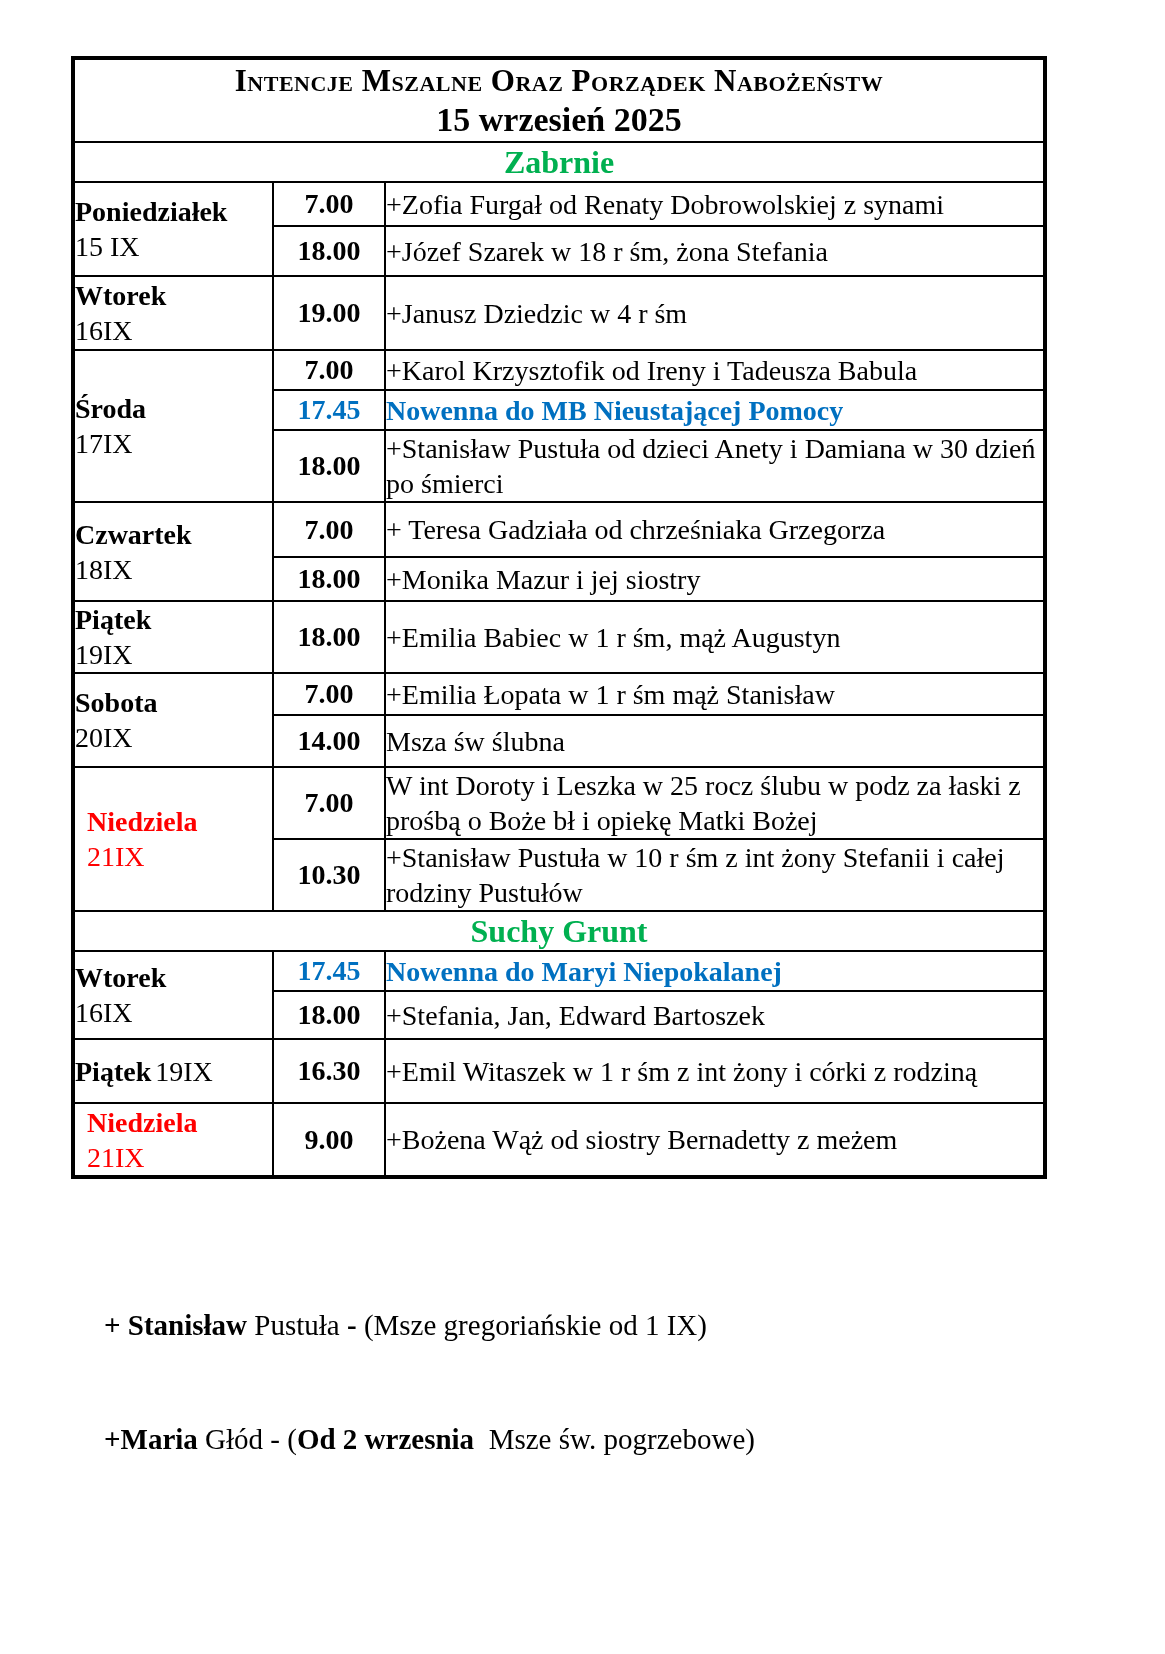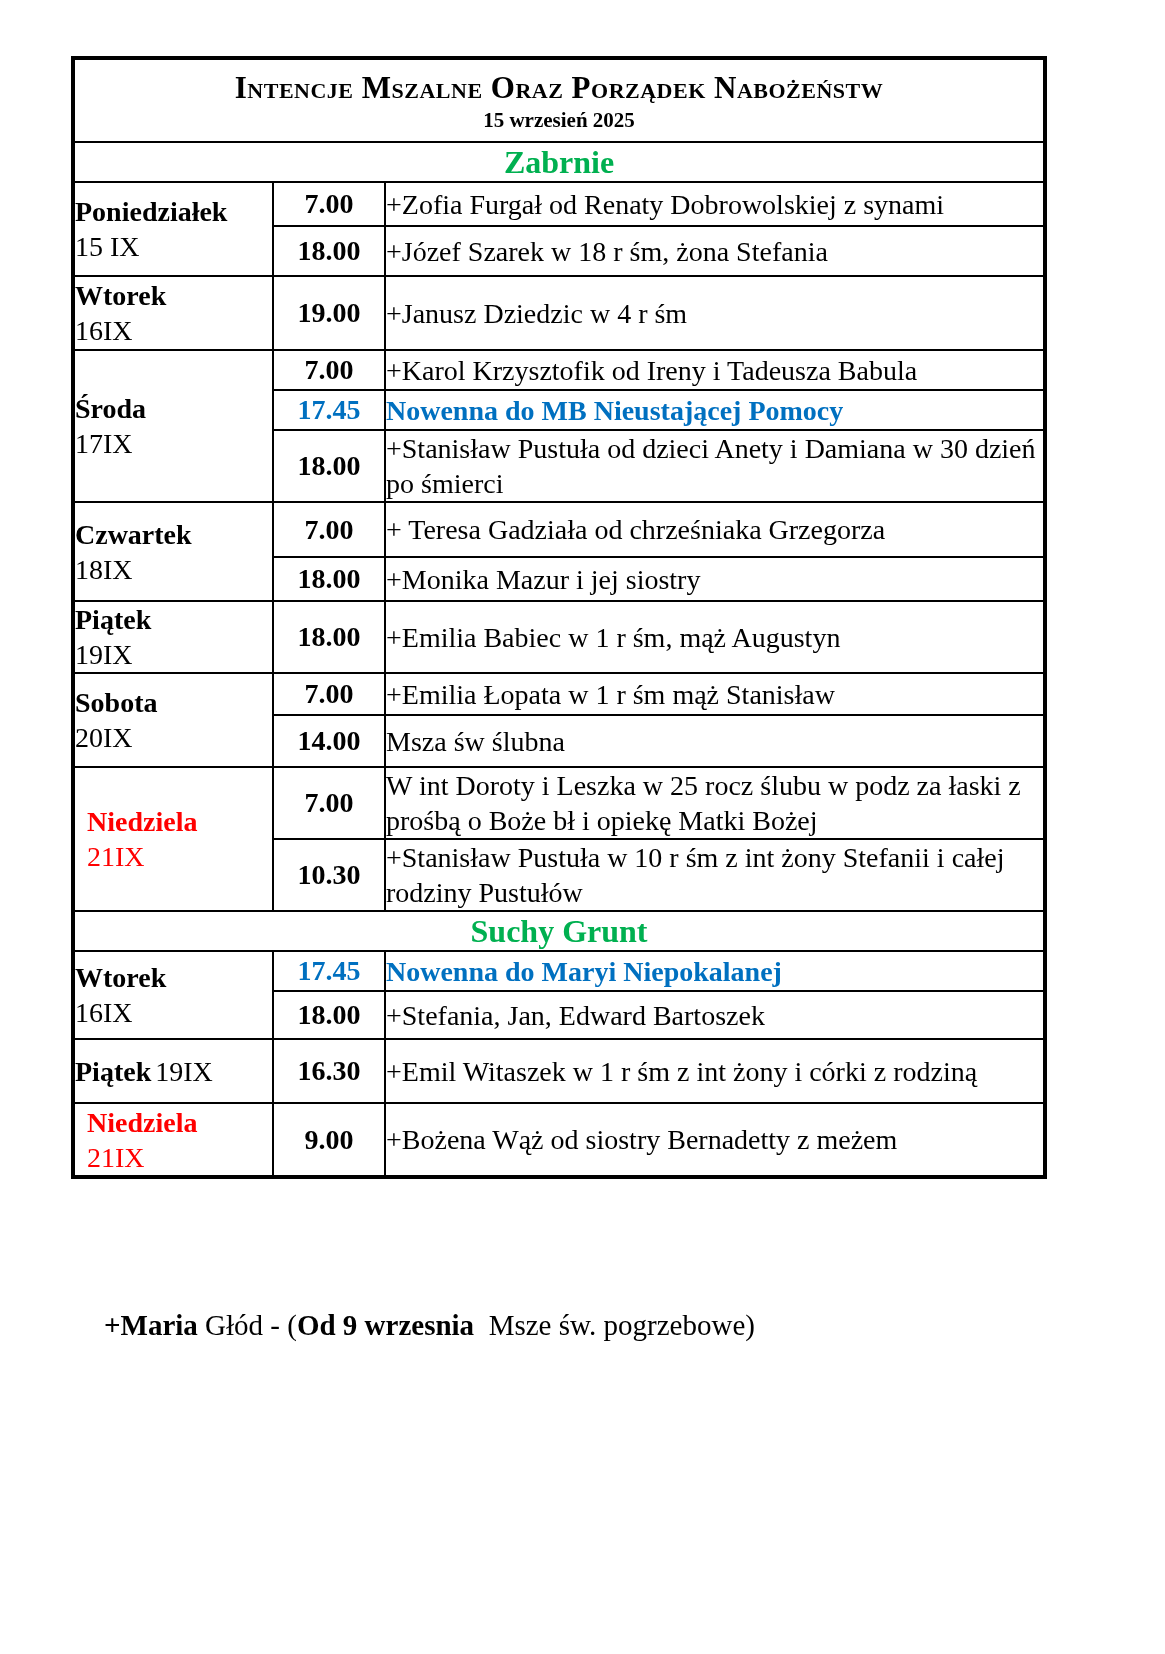--- a/index.html
+++ b/index.html
@@ -11,21 +11,21 @@
     position:absolute;left:71px;top:56px;width:972px;
     border-collapse:collapse;table-layout:fixed;
     border:4px solid #000;
   }
   table.sched td{
     border:2px solid #000;vertical-align:middle;padding:0;
   }
   td.hb{border-top:5px solid #000;}
   td.titlecell{text-align:center;padding:6px 0 8px 0;}
   .doc-title{font-weight:bold;font-size:31px;font-variant:small-caps;letter-spacing:.5px;line-height:1.25;}
-  .doc-date{font-weight:bold;font-size:21px;line-height:1.15;}
+  .doc-date{font-weight:bold;font-size:34px;line-height:1.15;}
   td.section{text-align:center;font-weight:bold;font-size:32px;padding:1px 0 3px 0;}
   td.day{padding:4px 6px 4px 18px;}
   .dayname{font-weight:bold;font-size:28px;line-height:1.25;}
   .daydate{font-size:28px;line-height:1.25;}
   td.time{text-align:center;font-weight:bold;font-size:28px;}
   td.intent{font-size:28px;line-height:1.25;padding:3px 12px 3px 16px;}
   tr.blue td.time, tr.blue td.intent{color:#0070C0;font-weight:bold;}
   td.red .dayname, td.red .daydate{color:#FF0000;padding-left:12px;}
   .footer{position:absolute;left:75px;top:1268px;font-size:29px;line-height:38px;}
   .fline{white-space:pre-wrap;}
@@ -174,15 +174,18 @@
       <div class="daydate">21IX</div>
     </td>
     <td class="time hb">9.00</td>
     <td class="intent hb">+Bożena Wąż od siostry Bernadetty z meżem</td>
   </tr>
 </tbody>
   </table>
 
 <div class="footer">
   <div class="fline">
-    <span class="fb">+Maria</span><span> Głód - (</span><span class="fb">Od 9 wrzesnia</span><span>  Msze św. pogrzebowe)</span>
+    <span class="fb">+ Stanisław</span><span> Pustuła </span><span class="fb">- </span><span>(Msze gregoriańskie od 1 IX)</span>
+  </div>
+  <div class="fline">
+    <span class="fb">+Maria</span><span> Głód - (</span><span class="fb">Od 2 wrzesnia</span><span>  Msze św. pogrzebowe)</span>
   </div>
 </div>
 
 </body></html>

